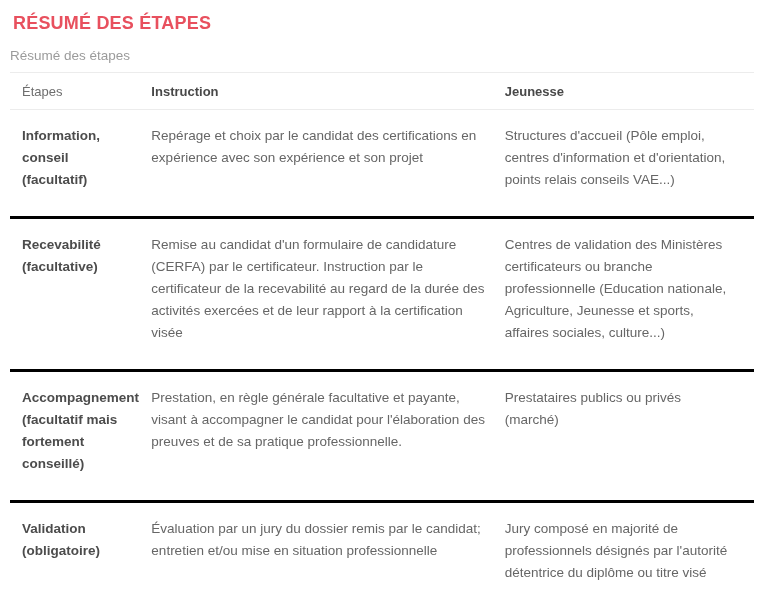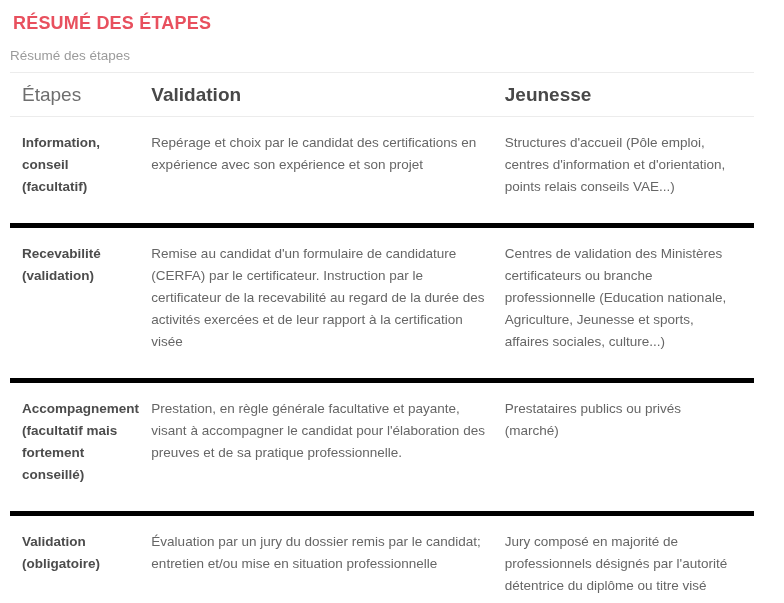--- a/index.html
+++ b/index.html
@@ -38,36 +38,36 @@
     border-collapse: collapse;
     table-layout: fixed;
     font-size: 13.5px;
     color: #666666;
   }
   col.c-etapes { width: 19%; }
   col.c-description { width: 47.5%; }
   col.c-acteurs { width: 33.5%; }
   th {
     text-align: left;
-    font-size: 19px;
+    font-size: 13px;
     font-weight: bold;
     color: #484848;
     padding: 11px 14px 10px 0;
     border-bottom: 1px solid #ececec;
   }
   th.col-etapes {
     font-weight: normal;
     color: #6e6e6e;
     padding-left: 12px;
   }
   td {
     vertical-align: top;
     line-height: 22px;
     padding: 15px 16px 25px 0;
-    border-bottom: 5px solid #000000;
+    border-bottom: 3px solid #000000;
   }
   td.step-name-cell {
     font-weight: bold;
     color: #4c4c4c;
     padding-left: 12px;
     line-height: 22px;
   }
   tbody tr:last-child td {
     border-bottom: none;
   }
@@ -82,32 +82,32 @@
 
   <table class="steps-table">
     <colgroup>
       <col class="c-etapes">
       <col class="c-description">
       <col class="c-acteurs">
     </colgroup>
     <thead>
       <tr>
         <th class="col-etapes">Étapes</th>
-        <th class="col-description">Validation</th>
+        <th class="col-description">Instruction</th>
         <th class="col-acteurs">Jeunesse</th>
       </tr>
     </thead>
     <tbody id="steps-body">
         <tr>
           <td class="step-name-cell">Information, conseil (facultatif)</td>
           <td class="description-cell">Repérage et choix par le candidat des certifications en expérience avec son expérience et son projet</td>
           <td class="acteurs-cell">Structures d'accueil (Pôle emploi, centres d'information et d'orientation, points relais conseils VAE...)</td>
         </tr>
         <tr>
-          <td class="step-name-cell">Recevabilité (validation)</td>
+          <td class="step-name-cell">Recevabilité (facultative)</td>
           <td class="description-cell">Remise au candidat d'un formulaire de candidature (CERFA) par le certificateur. Instruction par le certificateur de la recevabilité au regard de la durée des activités exercées et de leur rapport à la certification visée</td>
           <td class="acteurs-cell">Centres de validation des Ministères certificateurs ou branche professionnelle (Education nationale, Agriculture, Jeunesse et sports, affaires sociales, culture...)</td>
         </tr>
         <tr>
           <td class="step-name-cell">Accompagnement (facultatif mais fortement conseillé)</td>
           <td class="description-cell">Prestation, en règle générale facultative et payante, visant à accompagner le candidat pour l'élaboration des preuves et de sa pratique professionnelle.</td>
           <td class="acteurs-cell">Prestataires publics ou privés (marché)</td>
         </tr>
         <tr>
           <td class="step-name-cell">Validation (obligatoire)</td>

